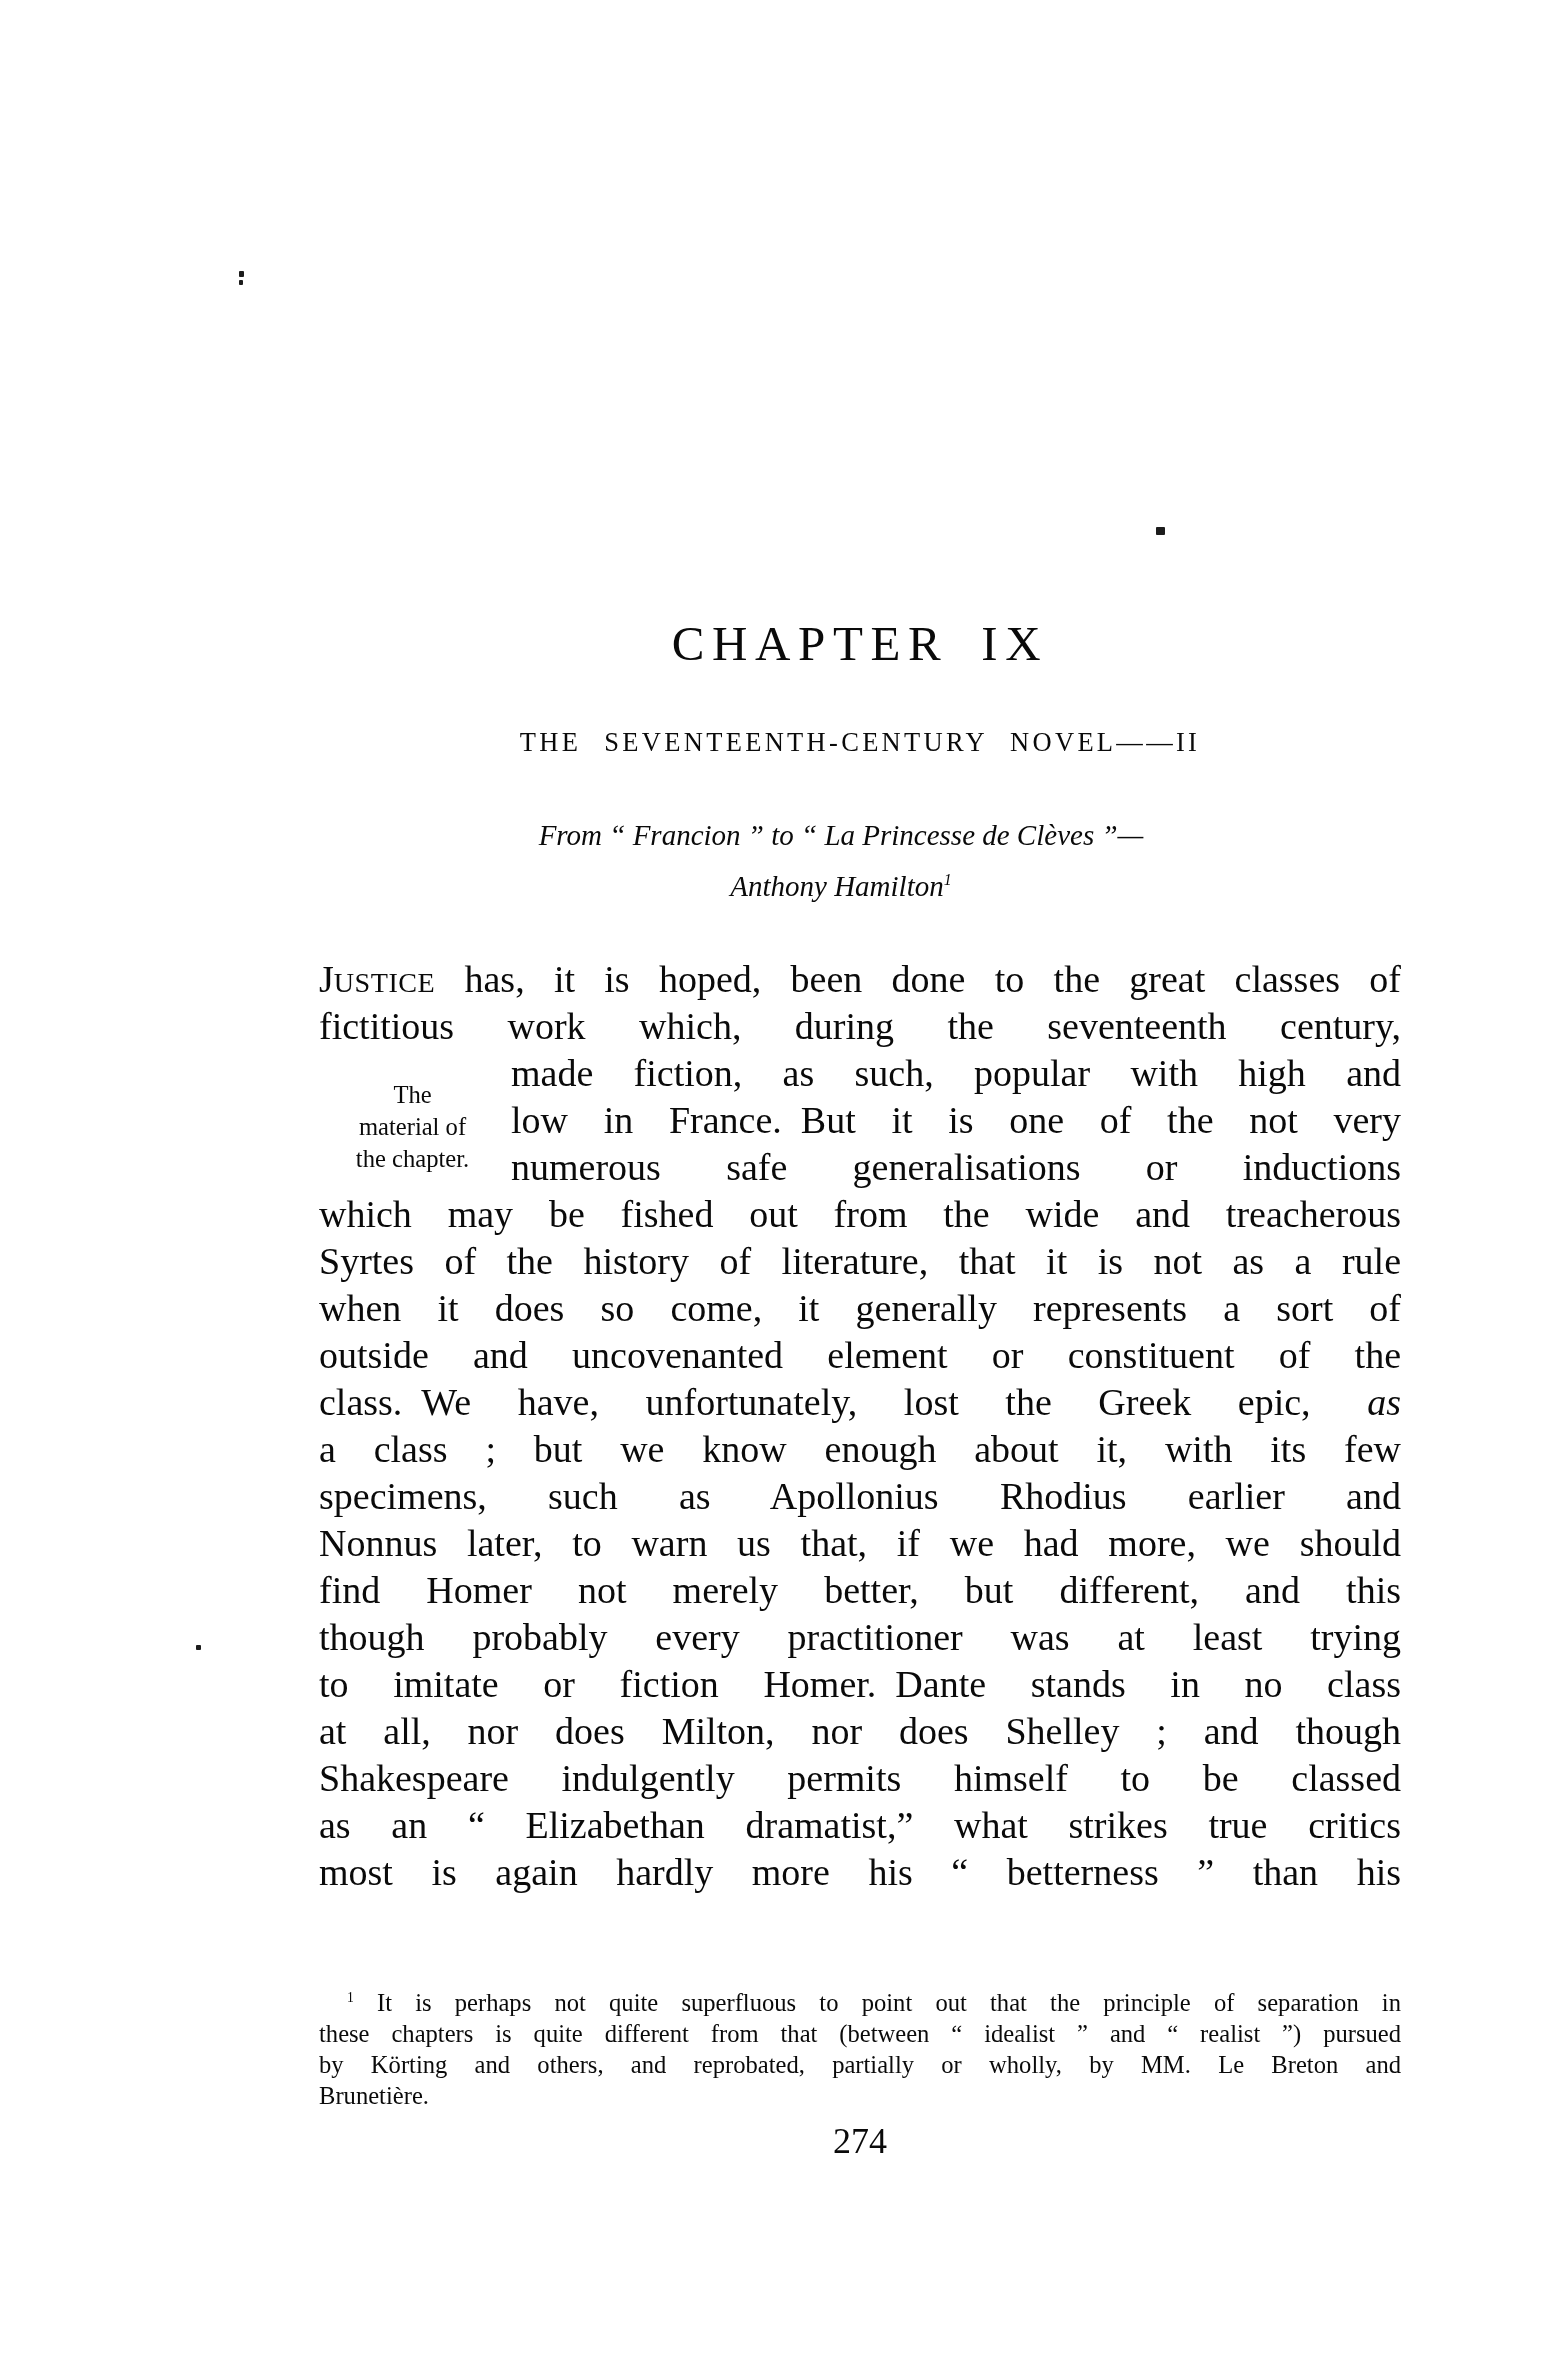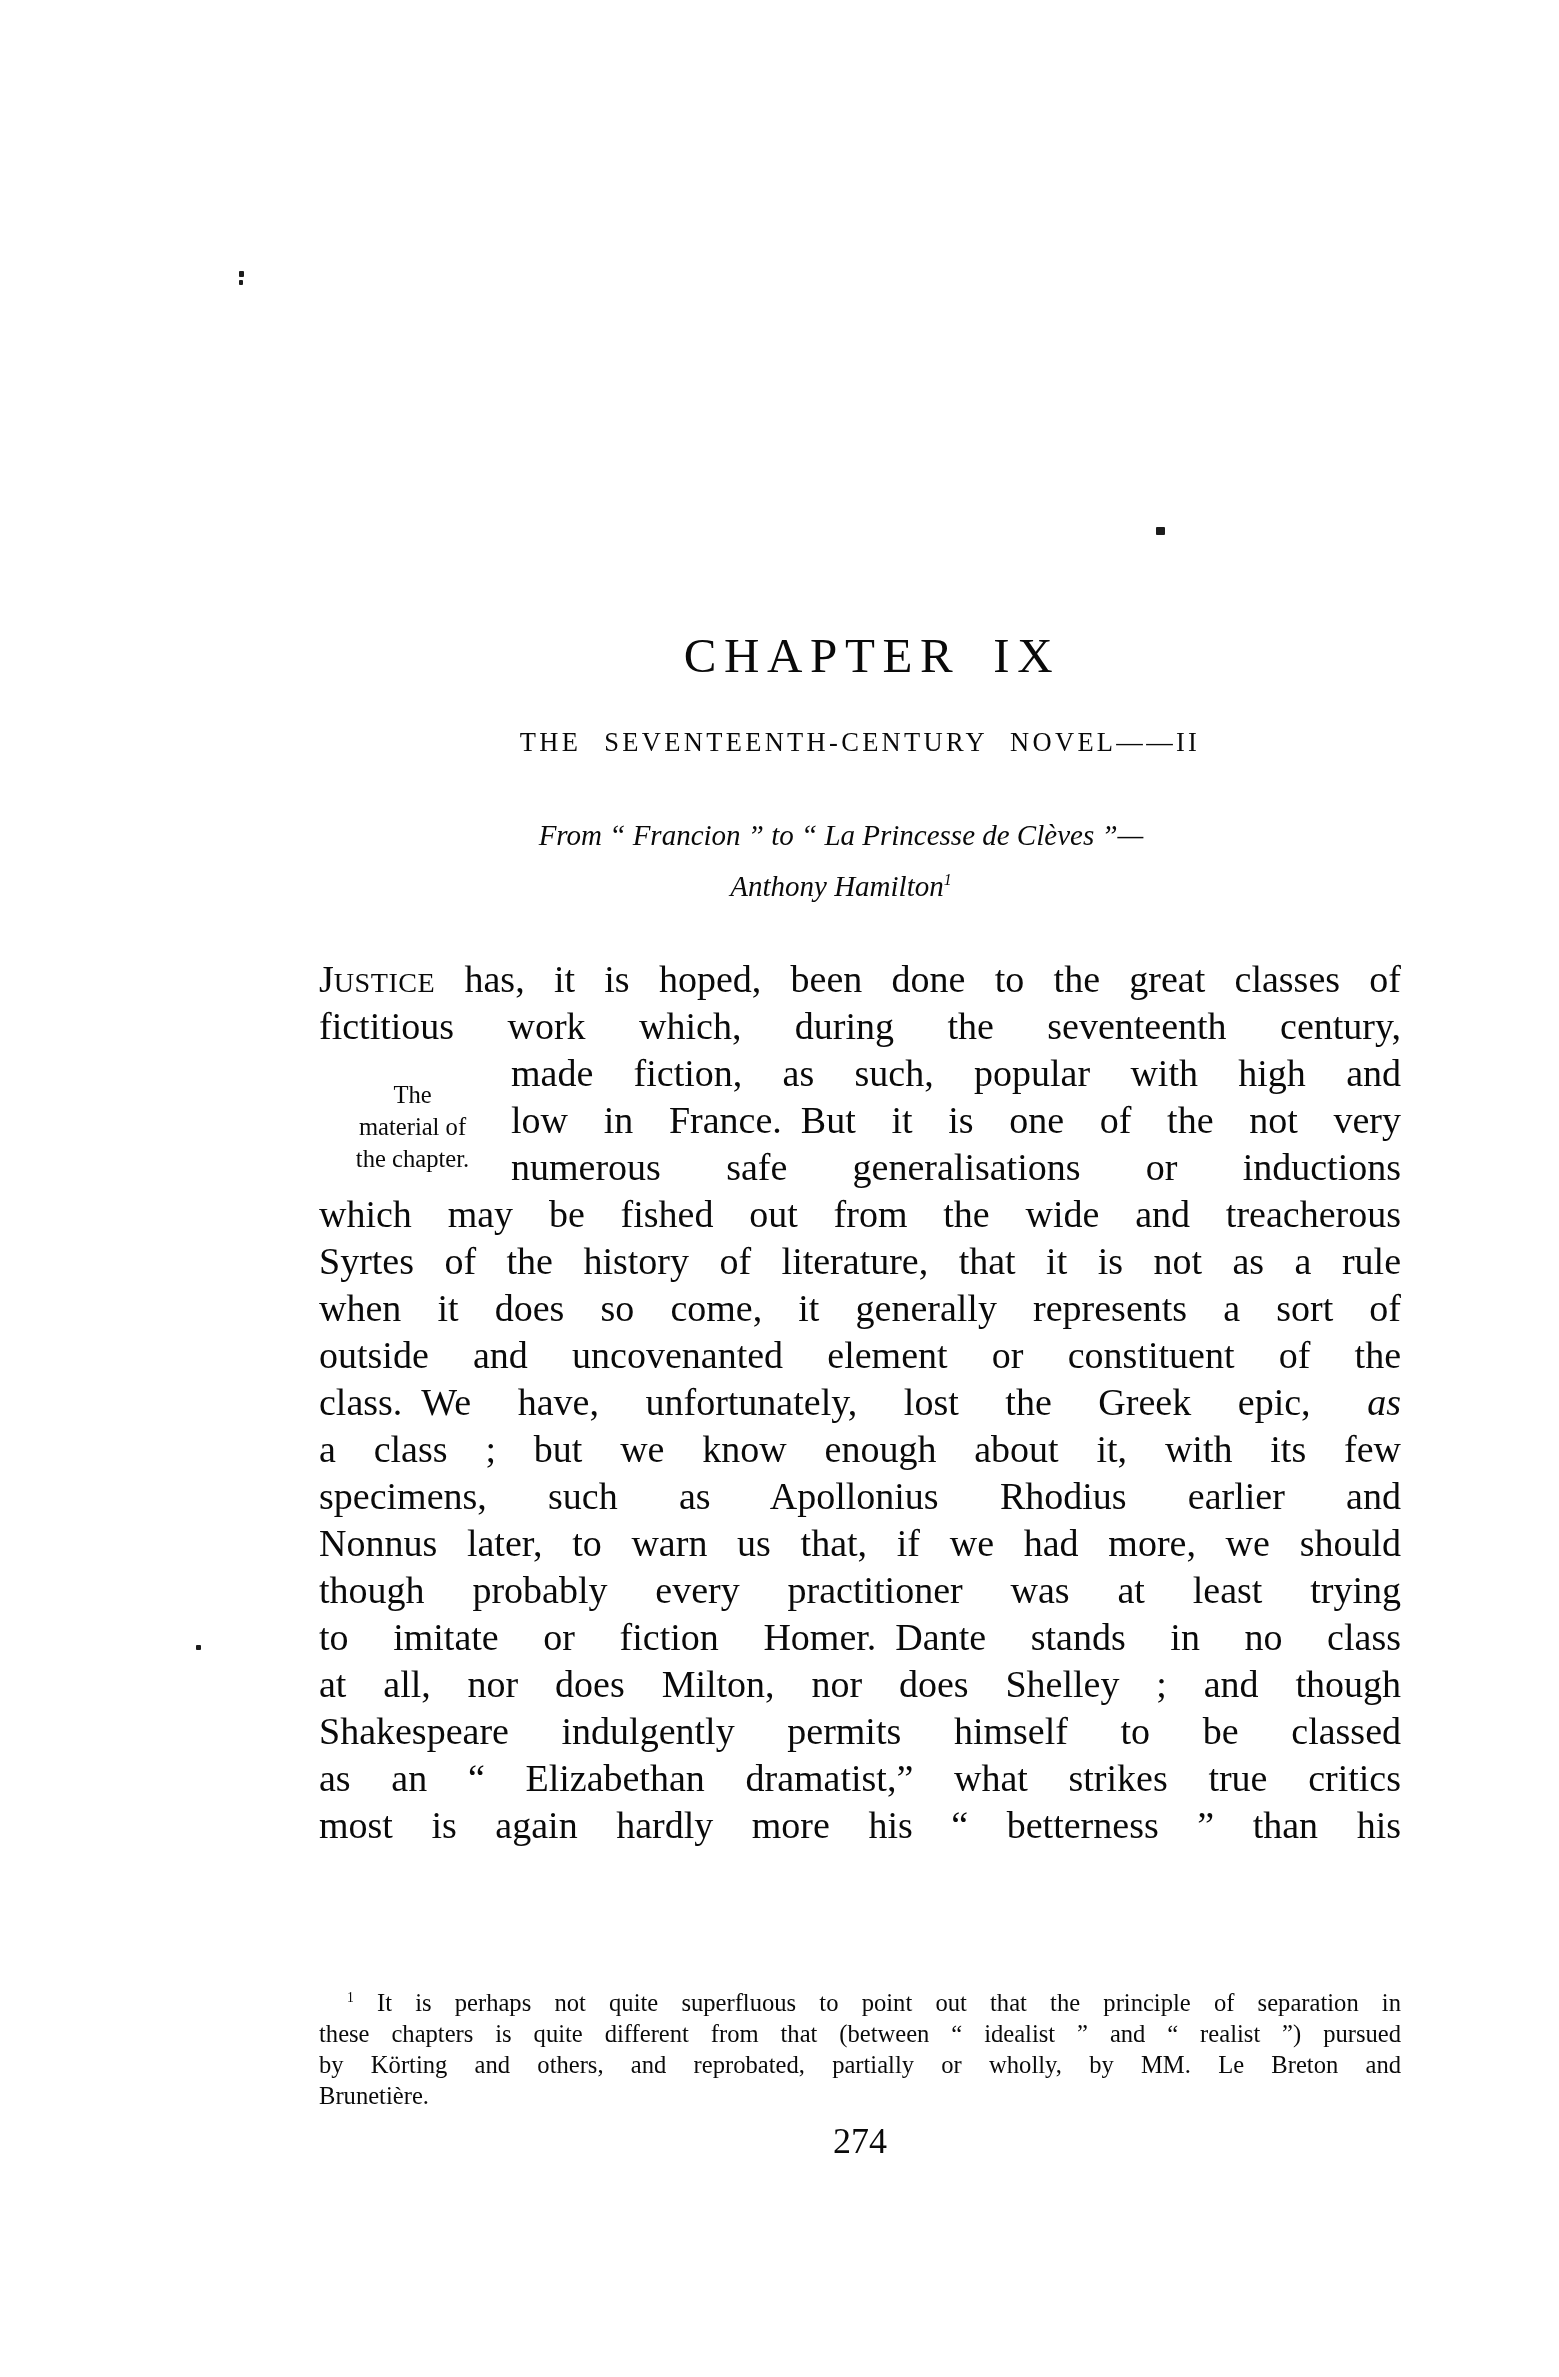--- a/index.html
+++ b/index.html
@@ -9,21 +9,21 @@
     height: 2377px;
     margin: 0 auto;
     background: #ffffff;
     color: #0a0a0a;
     font-family: "Liberation Serif", "DejaVu Serif", serif;
     overflow: hidden;
   }
   .chapter-title {
     position: absolute;
     left: 319px; width: 1082px; top: 615px;
-    margin: 12px;
+    margin: 0;
     font-size: 49px;
     font-weight: normal;
     letter-spacing: 7.6px;
     word-spacing: 13.2px;
     text-align: center;
   }
   .section-title {
     position: absolute;
     left: 319px; width: 1082px; top: 727px;
     margin: 0;
@@ -122,20 +122,21 @@
       <div class="bline indent"><span>low in France. But it is one of the not very</span></div>
       <div class="bline indent"><span>numerous safe generalisations or inductions</span></div>
       <div class="bline"><span>which may be fished out from the wide and treacherous</span></div>
       <div class="bline"><span>Syrtes of the history of literature, that it is not as a rule</span></div>
       <div class="bline"><span>when it does so come, it generally represents a sort of</span></div>
       <div class="bline"><span>outside and uncovenanted element or constituent of the</span></div>
       <div class="bline"><span>class. We have, unfortunately, lost the Greek epic, </span><span class="it">as</span></div>
       <div class="bline"><span>a class ; but we know enough about it, with its few</span></div>
       <div class="bline"><span>specimens, such as Apollonius Rhodius earlier and</span></div>
       <div class="bline"><span>Nonnus later, to warn us that, if we had more, we should</span></div>
+      <div class="bline"><span>find Homer not merely better, but different, and this</span></div>
       <div class="bline"><span>though probably every practitioner was at least trying</span></div>
       <div class="bline"><span>to imitate or fiction Homer. Dante stands in no class</span></div>
       <div class="bline"><span>at all, nor does Milton, nor does Shelley ; and though</span></div>
       <div class="bline"><span>Shakespeare indulgently permits himself to be classed</span></div>
       <div class="bline"><span>as an “ Elizabethan dramatist,” what strikes true critics</span></div>
       <div class="bline"><span>most is again hardly more his “ betterness ” than his</span></div>
     </div>
 
   <div class="footnote" id="footnote-lines">
       <div class="fline first"><span class="sup">1</span><span> It is perhaps not quite superfluous to point out that the principle of separation in</span></div>

